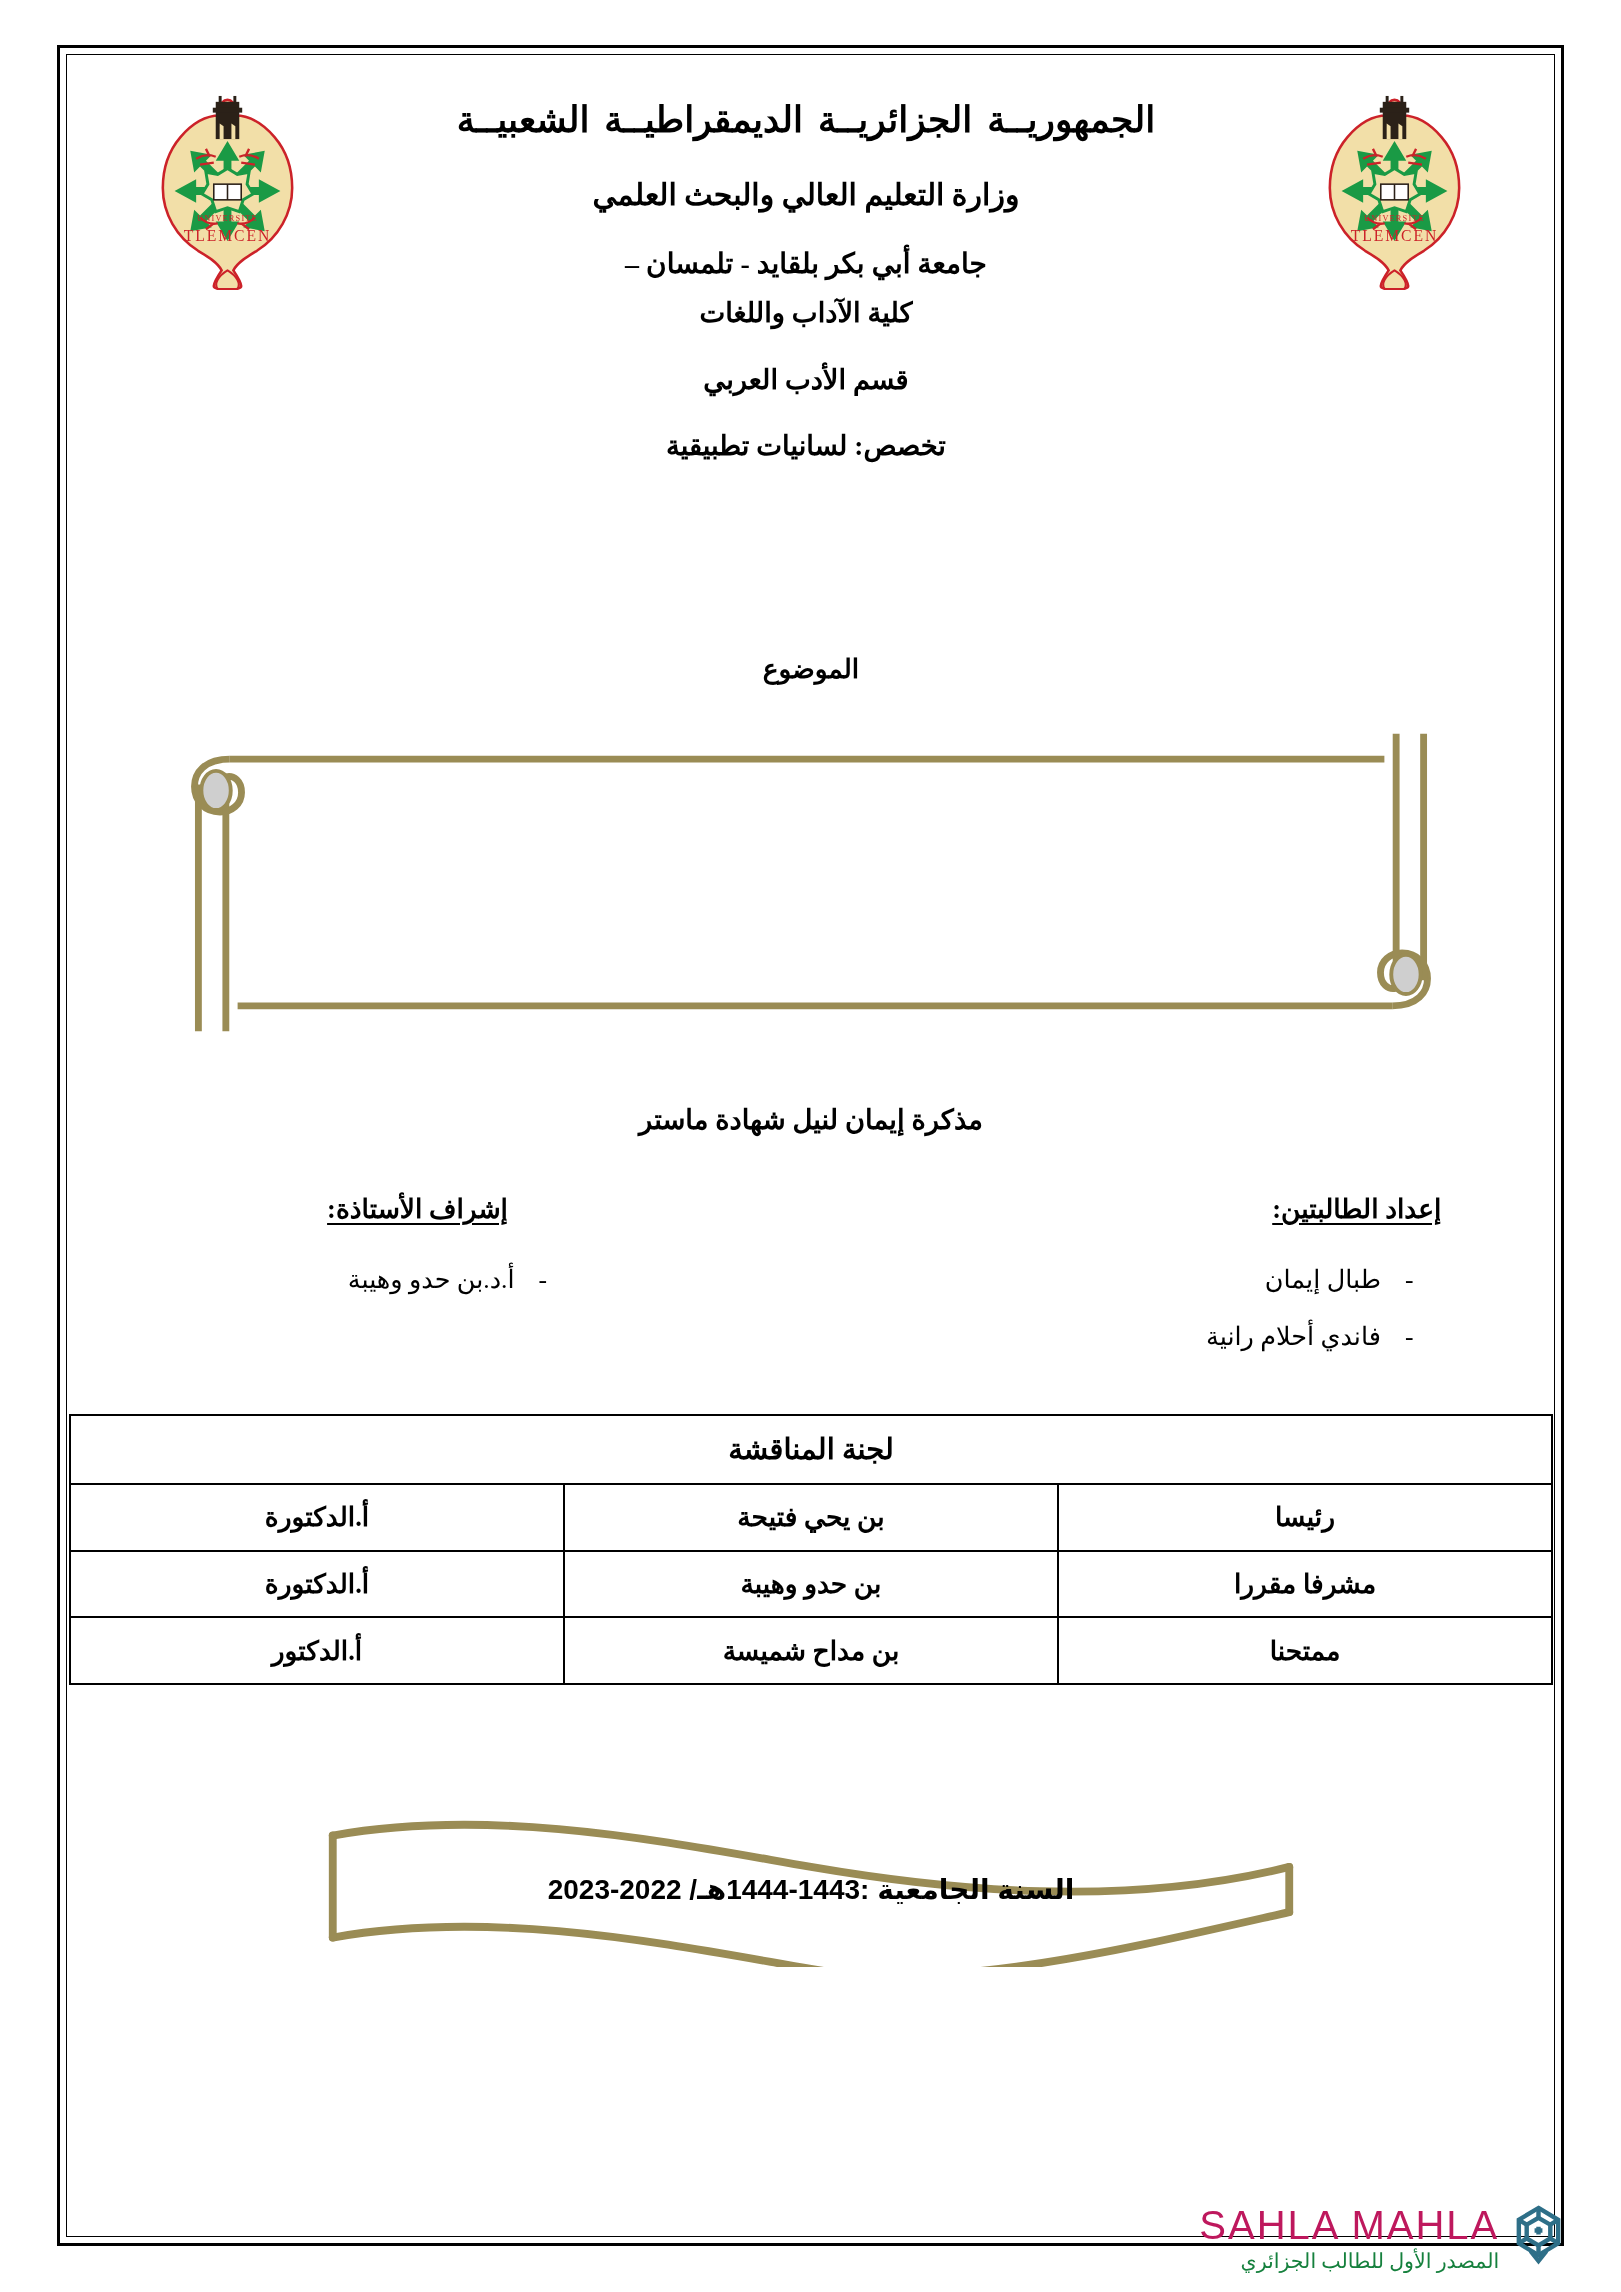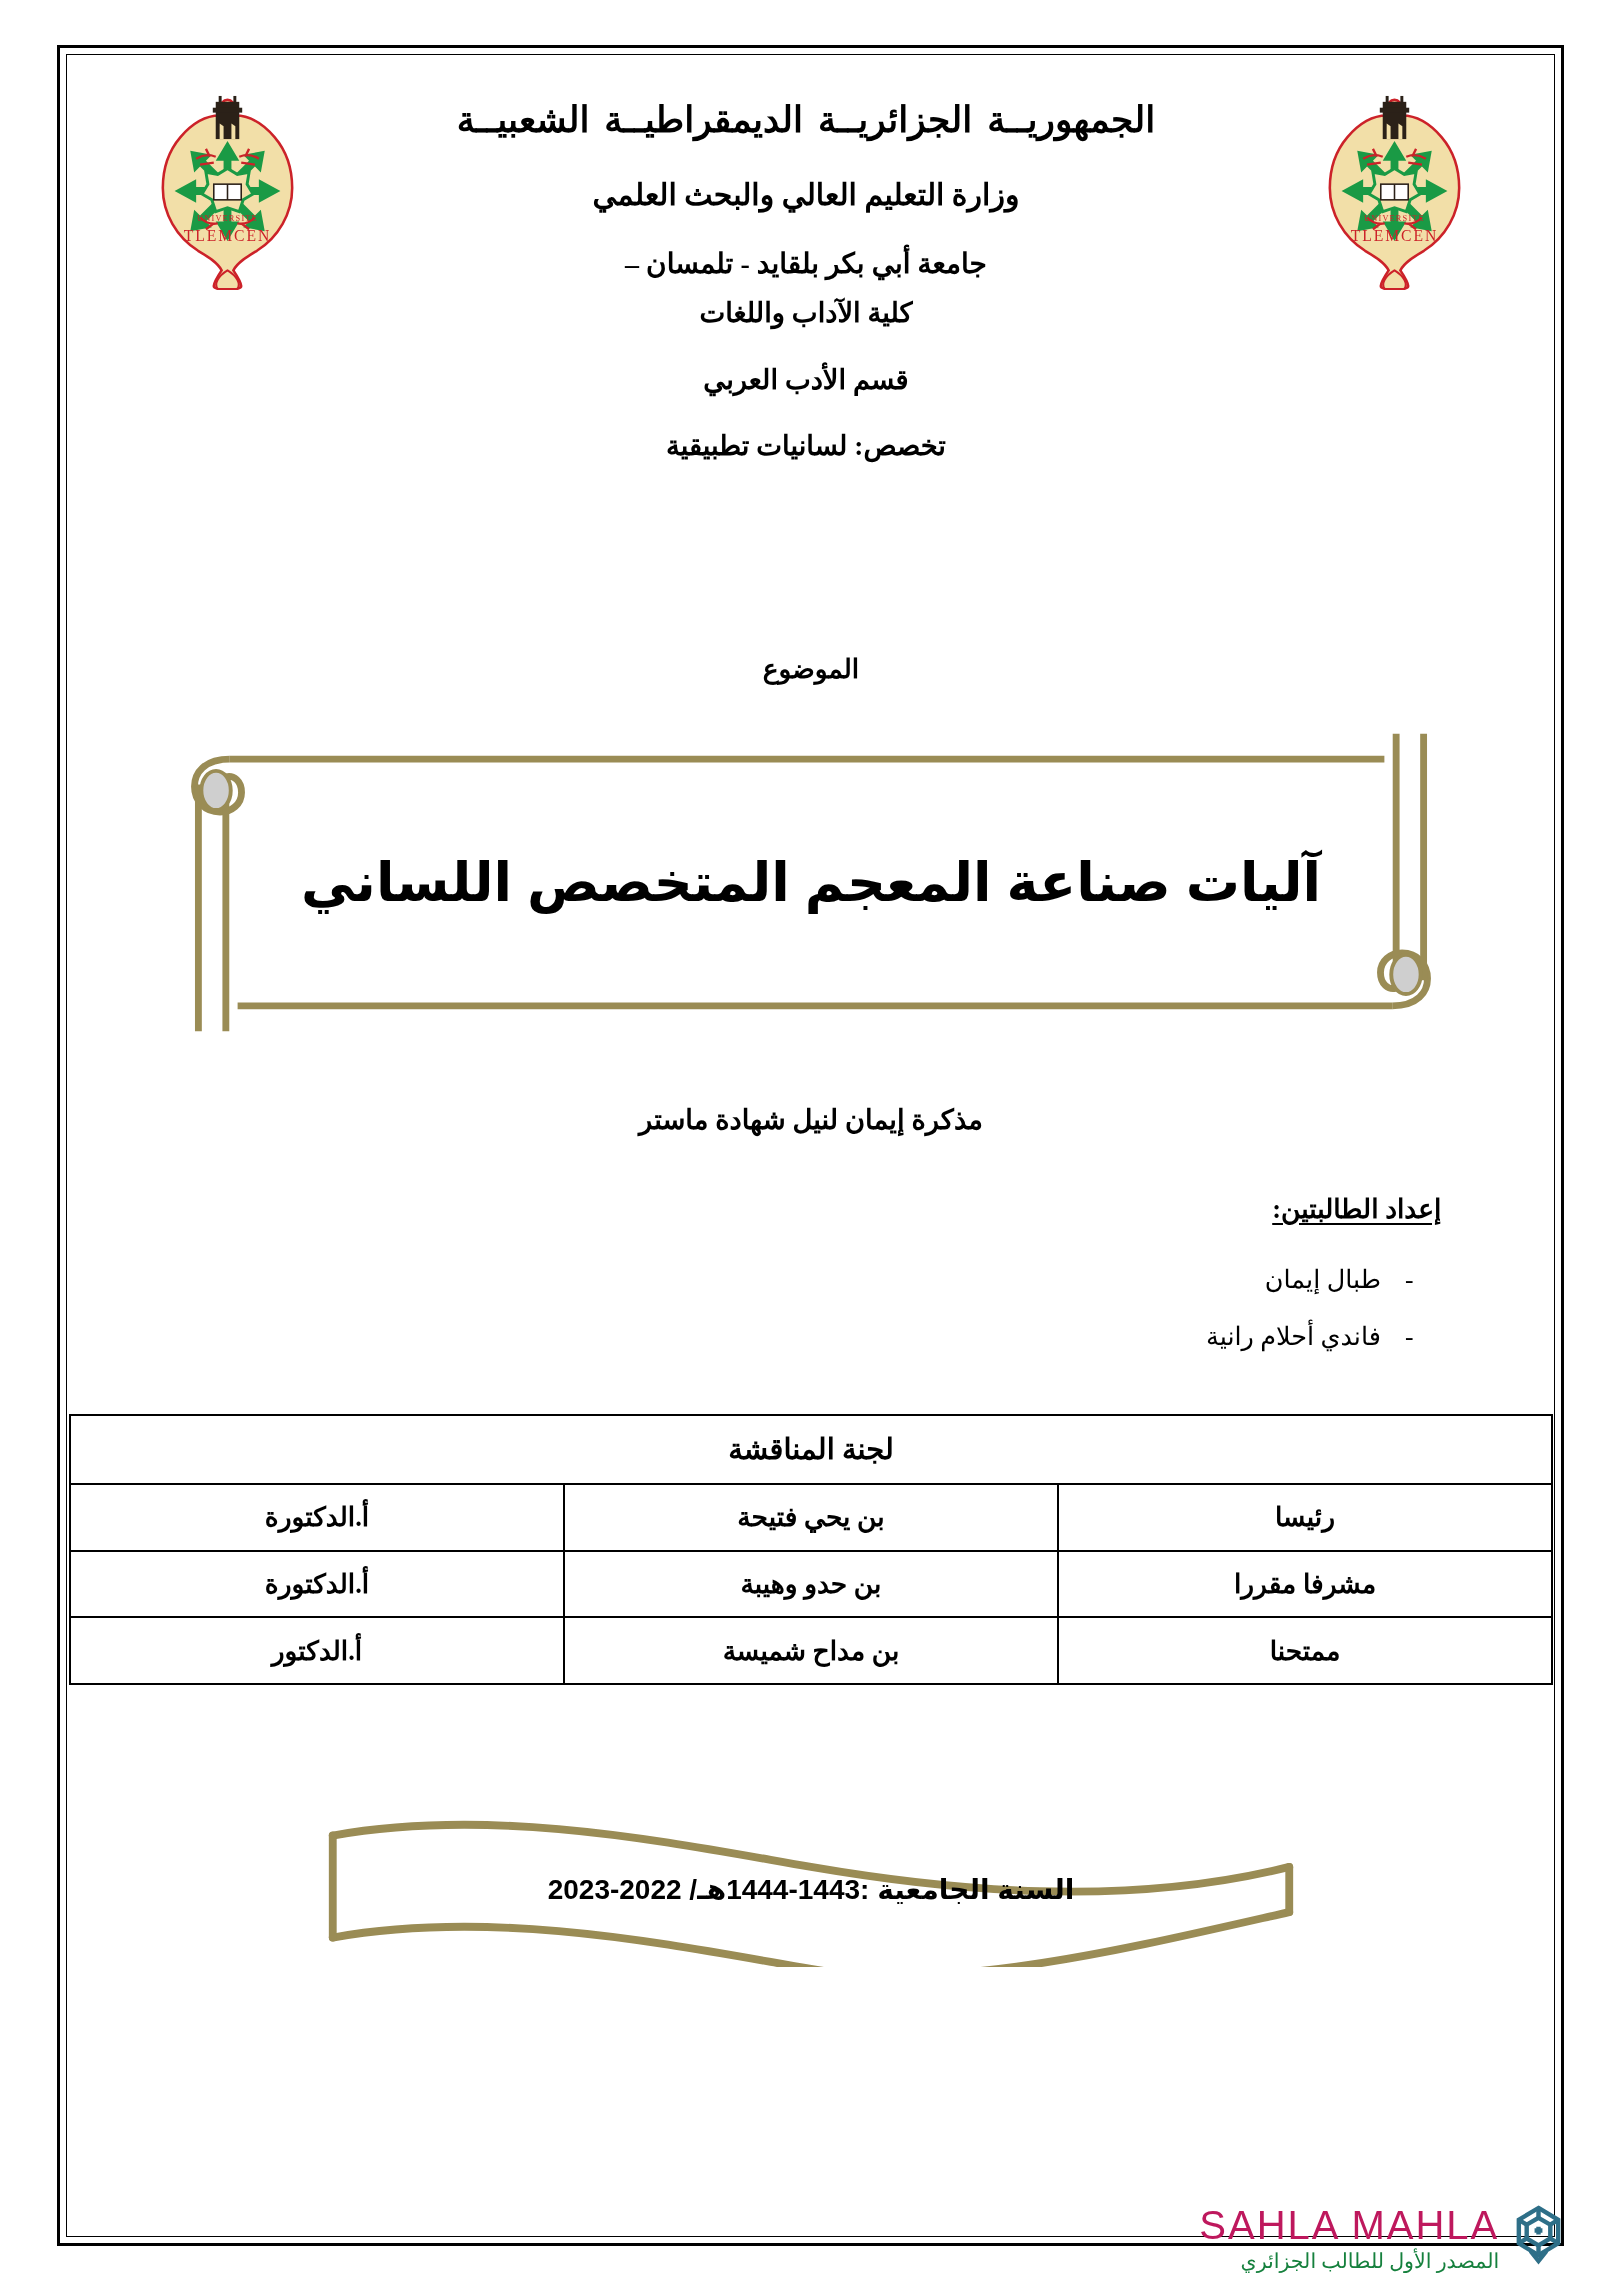--- a/index.html
+++ b/index.html
@@ -358,39 +358,45 @@
 
         <path d="M1248 292 C1274 292 1284 278 1284 264 C1284 250 1274 238 1258 238
                  C1246 238 1236 246 1236 258 C1236 270 1244 276 1252 274"></path>
         <path d="M1280 266 L1280 14"></path>
         <path d="M1252 272 L1252 14"></path>
       </g>
 
       <ellipse cx="48" cy="72" rx="15" ry="20" fill="#cfcfcf" stroke="#9a8c55" stroke-width="4"></ellipse>
       <ellipse cx="1262" cy="260" rx="15" ry="20" fill="#cfcfcf" stroke="#9a8c55" stroke-width="4"></ellipse>
     </svg>
-    <div class="scroll-title">آليات صناعة المعجم المتخصص اللساني</div>
   </div>
 
   <div class="degree-line">مذكرة إيمان لنيل شهادة ماستر</div>
 
   <div class="credits">
 
     <div class="credits-col students">
       <div class="credits-head">إعداد الطالبتين:</div>
       <div class="credit-item">
         <span class="credit-dash">-</span>
         <span>طبال إيمان</span>
       </div>
       <div class="credit-item">
         <span class="credit-dash">-</span>
         <span>فاندي أحلام رانية</span>
       </div>
     </div>
 
+    <div class="credits-col supervisor">
+      <div class="credits-head">إشراف الأستاذة:</div>
+      <div class="credit-item">
+        <span class="credit-dash">-</span>
+        <span>أ.د.بن حدو وهيبة</span>
+      </div>
+    </div>
   </div>
 
   <table class="committee">
     <thead>
       <tr>
         <th colspan="3">لجنة المناقشة</th>
       </tr>
     </thead>
     <tbody>
       <tr>

